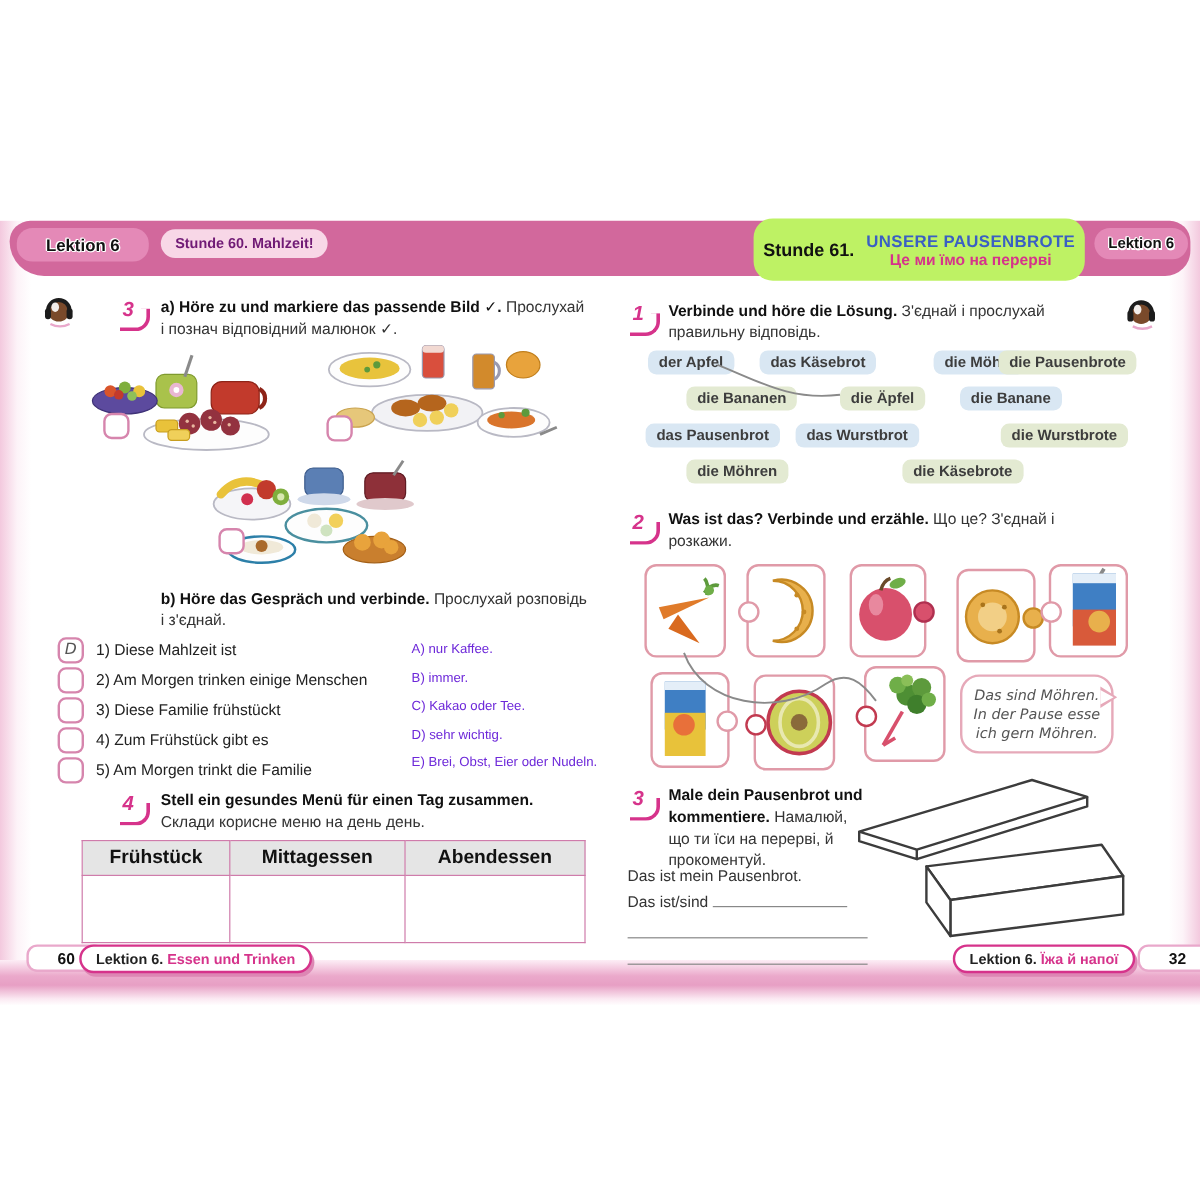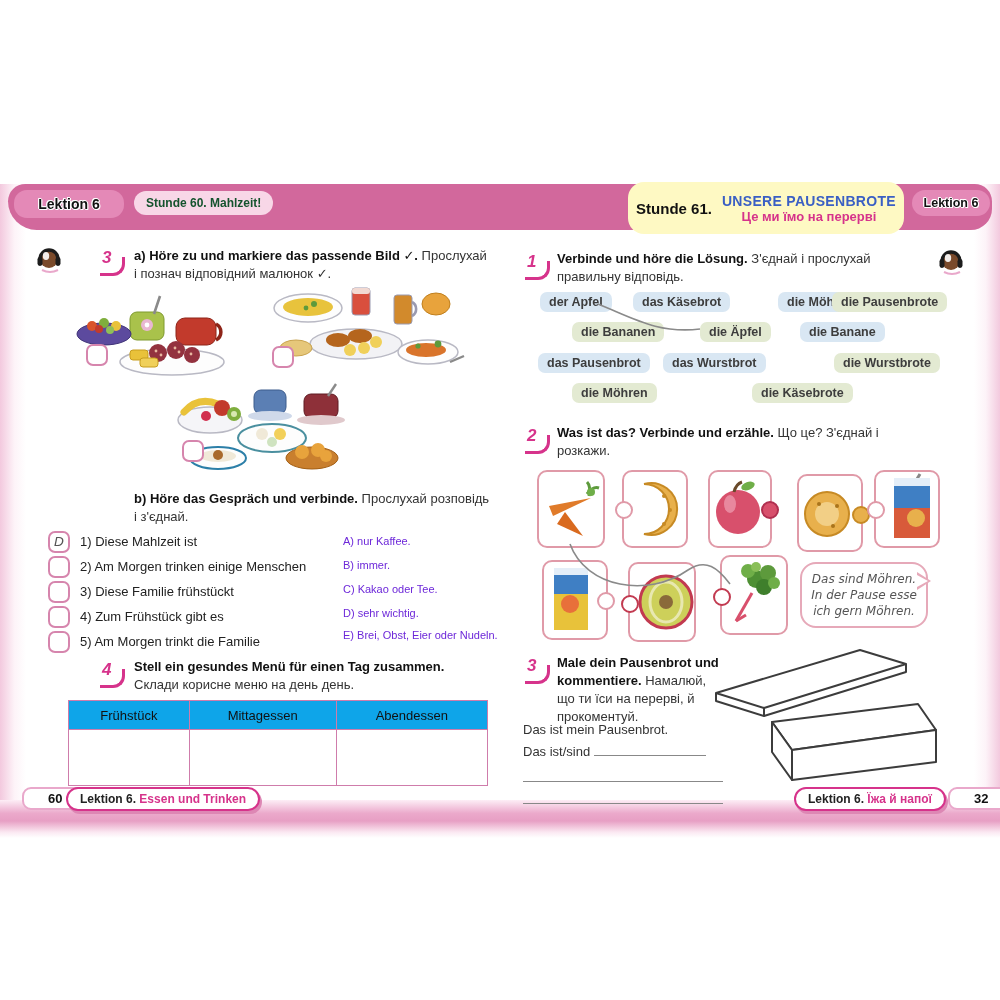--- a/index.html
+++ b/index.html
@@ -2,22 +2,22 @@
 <html><head>
 <meta charset="utf-8">
 <style>
   html,body{margin:0;padding:0;background:#fff;}
   body{width:1000px;height:1000px;position:relative;font-family:"Liberation Sans","DejaVu Sans",sans-serif;color:#222;overflow:hidden;}
   .abs{position:absolute;}
   
   .band{position:absolute;left:8px;top:184px;width:984px;height:46px;background:#d2689c;border-radius:18px 18px 22px 30px;}
   .tab{position:absolute;background:#e489b7;border-radius:13px;font-weight:bold;color:#111;text-align:center;
        text-shadow:1px 0 #fff,-1px 0 #fff,0 1px #fff,0 -1px #fff,1px 1px #fff,-1px -1px #fff;}
-  .stunde-pill{position:absolute;background:#f8d7e7;border-radius:12px;color:#14532d;font-weight:bold;font-size:12px;padding:5px 12px;}
-  .title-box{position:absolute;left:628px;top:182px;width:276px;height:52px;background:#fef9c3;border-radius:16px;display:flex;align-items:center;justify-content:center;gap:10px;}
+  .stunde-pill{position:absolute;background:#f8d7e7;border-radius:12px;color:#701a75;font-weight:bold;font-size:12px;padding:5px 12px;}
+  .title-box{position:absolute;left:628px;top:182px;width:276px;height:52px;background:#bef264;border-radius:16px;display:flex;align-items:center;justify-content:center;gap:10px;}
   .title-box .stunde{font-weight:bold;font-size:15px;color:#111;}
   .title-de{font-weight:bold;font-size:14px;color:#3a5fc4;letter-spacing:.3px;}
   .title-uk{font-weight:bold;font-size:13px;color:#d6338b;}
   
   .edge-l{position:absolute;left:0;top:184px;width:26px;height:640px;background:linear-gradient(to right,#f3c9de,#fdf3f8 55%,#fff);}
   .edge-r{position:absolute;right:0;top:184px;width:26px;height:640px;background:linear-gradient(to left,#f3c9de,#fdf3f8 55%,#fff);}
   .bottom-band{position:absolute;left:0;top:800px;width:1000px;height:38px;background:linear-gradient(to bottom,#fdeef6 0%,#eba9cb 35%,#e79fc4 55%,#fbe9f2 85%,#fff 100%);}
   
   .badge{position:absolute;width:26px;height:26px;}
   .badge .num{position:absolute;left:4px;top:1px;font-weight:bold;font-size:17px;color:#d6338b;font-style:italic;}
@@ -26,21 +26,21 @@
   .instr{position:absolute;font-size:13px;line-height:1.38;color:#333;}
   .instr .de{font-weight:bold;color:#111;}
   
   .checkbox{position:absolute;width:22px;height:22px;background:#fff;border:2px solid #d685ad;border-radius:7px;box-sizing:border-box;
             font-family:"DejaVu Sans",sans-serif;font-style:italic;color:#555;font-size:13px;text-align:center;line-height:18px;}
   
   .match-item{position:absolute;font-size:13px;color:#222;white-space:nowrap;}
   .match-opt{position:absolute;font-size:11px;color:#6d28d9;width:155px;line-height:1.3;}
   
   table.menu{position:absolute;left:68px;top:700px;width:420px;height:86px;border-collapse:collapse;}
-  table.menu th{background:#0ea5e9;border:1.5px solid #cf7cab;font-size:13px;font-weight:normal;height:26px;color:#111;}
+  table.menu th{background:#e5e5e5;border:1.5px solid #cf7cab;font-size:16px;font-weight:bold;height:26px;color:#111;}
   table.menu td{border:1.5px solid #cf7cab;background:#fff;}
   
   .chip{position:absolute;font-weight:bold;font-size:12.5px;color:#3d3d3d;padding:3px 9px;border-radius:7px;white-space:nowrap;}
   .chip.blue{background:#d9e7f3;}
   .chip.green{background:#e3ead2;}
   
   .piece{position:absolute;background:#fff;border:2px solid #e09aa8;border-radius:10px;box-sizing:border-box;}
   .knob{position:absolute;width:18px;height:18px;border:2px solid #e09aa8;border-radius:50%;background:#fff;box-sizing:border-box;z-index:2;}
   
   .bubble{position:absolute;left:800px;top:562px;width:128px;height:66px;background:#fff;border:2px solid #e6a9b9;border-radius:16px;

